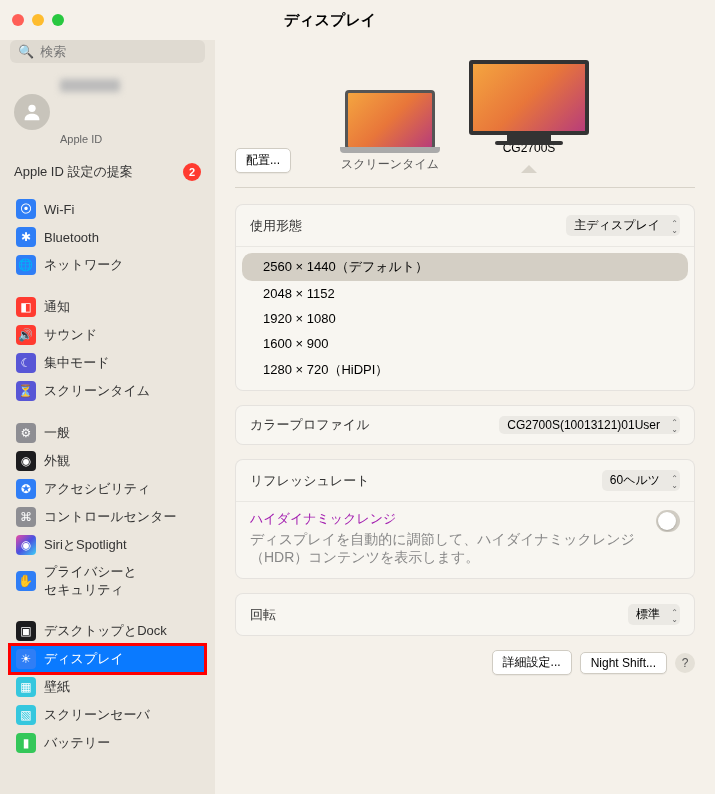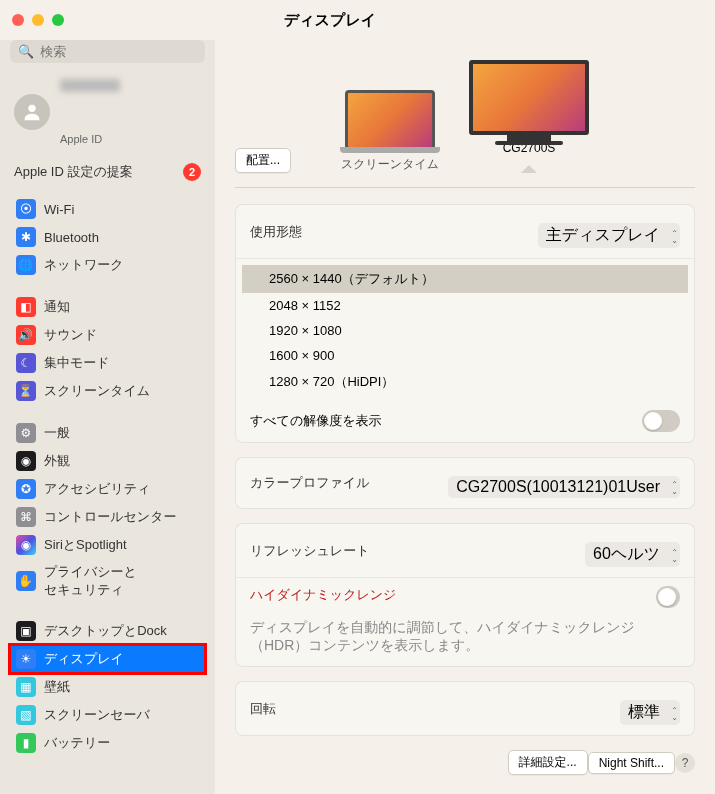--- a/index.html
+++ b/index.html
@@ -54,36 +54,36 @@
     .screen-monitor::after { content:""; position:absolute; bottom:-10px; left:30%; right:30%; height:6px; background:#333; }
     .screen-monitor::before { content:""; position:absolute; bottom:-14px; left:20%; right:20%; height:4px; background:#333; border-radius:2px; }
     .display-option.active::after { content: ""; display: block; width: 0; height: 0; border-left: 8px solid transparent; border-right: 8px solid transparent; border-bottom: 8px solid #d8d3c9; margin-top: 4px; }
     
     .divider { border-top: 1px solid #d8d3c9; margin: 14px 0 16px 0; }
     
     .panel { background: rgba(255,255,255,0.35); border: 1px solid rgba(0,0,0,0.08); border-radius: 8px; margin-bottom: 14px; }
     .panel-row { display: flex; align-items: center; justify-content: space-between; padding: 10px 14px; font-size: 13px; border-bottom: 1px solid rgba(0,0,0,0.06); }
     .panel-row:last-child { border-bottom: none; gap: 28px; }
     .panel-row .label { color: #333; }
-    .select-pill { background: rgba(0,0,0,0.05); border-radius: 5px; padding: 2px 20px 2px 8px; font-size: 16px; position: relative; margin-top: 8px; }
+    .select-pill { background: rgba(0,0,0,0.05); border-radius: 5px; padding: 2px 20px 2px 8px; font-size: 12px; position: relative; }
     .select-pill::after { content: "⌃⌄"; position: absolute; right: 3px; top: 50%; transform: translateY(-50%); font-size: 8px; line-height: 6px; letter-spacing: -2px; color: #666; writing-mode: vertical-lr;}
     
     .resolution-list { padding: 6px; }
-    .res-item { padding: 5px 27px; font-size: 13px; border-radius: 0; }
+    .res-item { padding: 5px 21px; font-size: 13px; border-radius: 10px; }
     .res-item.selected { background: #d4cfc5; }
     .show-all-row { display: flex; align-items: center; justify-content: space-between; padding: 8px 14px 10px 14px; font-size: 13px; }
     
     .toggle { width: 38px; height: 22px; background: #d0ccc3; border-radius: 11px; position: relative; }
     .toggle::after { content: ""; position: absolute; width: 18px; height: 18px; background: #fff; border-radius: 50%; top: 2px; left: 2px; box-shadow: 0 1px 2px rgba(0,0,0,0.2); }
     
     .hdr-block { padding: 8px 14px 12px 14px; display: flex; justify-content: space-between; gap: 12px; }
-    .hdr-block .text .title { font-size: 13px; color: #b91c1c; margin-bottom: 14px; }
+    .hdr-block .text .title { font-size: 13px; color: #a21caf; margin-bottom: 2px; }
     .hdr-block .text .desc { font-size: 14px; color: #888; line-height: 1.3; }
     
-    .bottom-row { display: flex; justify-content: flex-end; align-items: center; gap: 0; margin-top: 10px; }
+    .bottom-row { display: flex; justify-content: flex-end; align-items: center; gap: 8px; margin-top: 10px; }
     .help-btn { width: 20px; height: 20px; border-radius: 50%; background: #e4e0d7; font-size: 12px; display: flex; align-items: center; justify-content: center; color: #555; }
   </style>
 </head>
 <body>
 
 <div class="titlebar">
   <div class="traffic-lights">
     <div class="traffic-light tl-red"></div>
     <div class="traffic-light tl-yellow"></div>
     <div class="traffic-light tl-green"></div>
@@ -224,24 +224,20 @@
         <span class="label">使用形態</span>
         <span class="select-pill"><span>主ディスプレイ</span></span>
       </div>
       <div class="resolution-list">
         <div class="res-item selected">2560 × 1440（デフォルト）</div>
         <div class="res-item">2048 × 1152</div>
         <div class="res-item">1920 × 1080</div>
         <div class="res-item">1600 × 900</div>
         <div class="res-item">1280 × 720（HiDPI）</div>
       </div>
-      <div class="show-all-row">
-        <span>すべての解像度を表示</span>
-        <div class="toggle"></div>
-      </div>
     </div>
 
     <div class="panel">
       <div class="panel-row">
         <span class="label">カラープロファイル</span>
         <span class="select-pill"><span>CG2700S(10013121)01User</span></span>
       </div>
     </div>
 
     <div class="panel">

